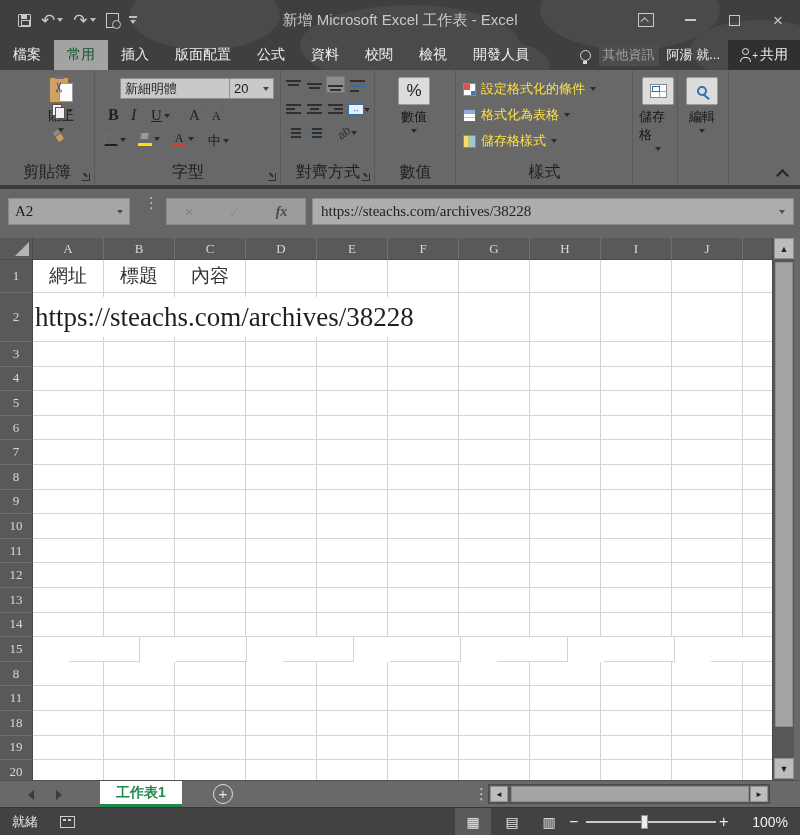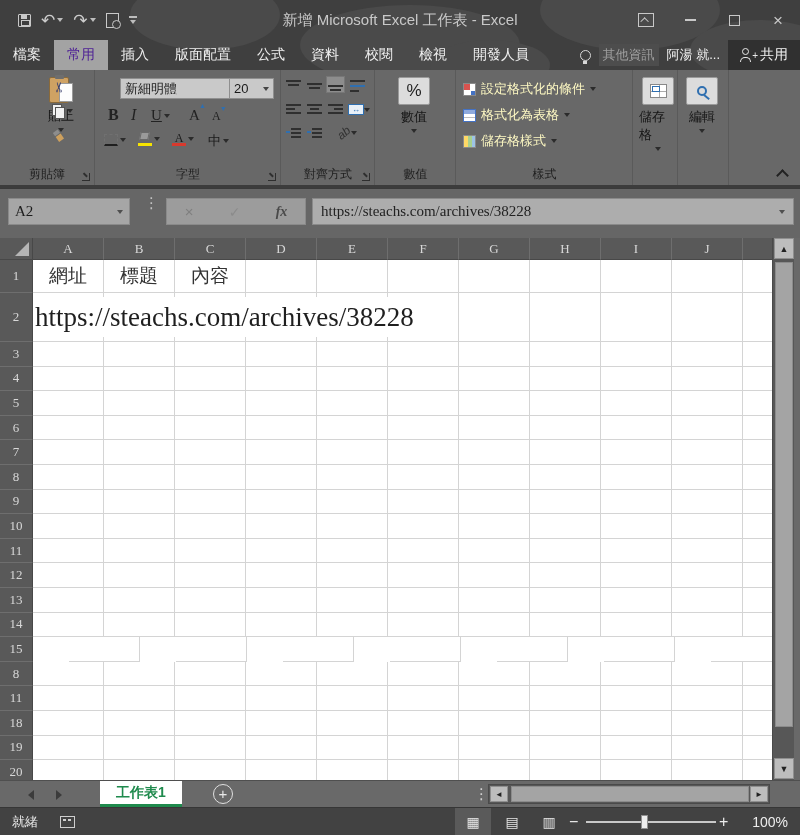--- a/index.html
+++ b/index.html
@@ -28,37 +28,37 @@
   .wbtn{width:44px;height:40px;display:flex;align-items:center;justify-content:center;color:#c8c8c8;}
   .ribbon-opts{width:16px;height:14px;border:1.5px solid #c8c8c8;display:flex;align-items:center;justify-content:center;}
   .chev-up{width:6px;height:6px;border-left:1.5px solid #c8c8c8;border-top:1.5px solid #c8c8c8;transform:rotate(45deg) translateY(2px);}
   .min-ic{width:11px;height:1.5px;background:#c8c8c8;}
   .max-ic{width:11px;height:11px;border:1.5px solid #c8c8c8;}
   .close-ic{font-size:17px;line-height:1;}
 
   
   .tabrow{position:absolute;left:0;top:40px;width:800px;height:30px;z-index:2;display:flex;align-items:stretch;}
   .rtab{padding:0 13px;display:flex;align-items:center;color:#f0f0f0;font-size:14px;white-space:nowrap;}
-  .rtab.active{background:#a3a3a3;color:#4c1d95;}
+  .rtab.active{background:#a3a3a3;color:#14532d;}
   .tab-right{position:absolute;right:0;top:0;height:30px;display:flex;align-items:center;gap:8px;padding-right:0;}
   .bulb{width:11px;height:11px;border:1.5px solid #d8d8d8;border-radius:50%;position:relative;}
   .bulb:after{content:"";position:absolute;left:2.5px;bottom:-4px;width:4px;height:3px;background:#d8d8d8;}
   .tellme{width:60px;height:22px;background:#4d4d4d;color:#9f9f9f;font-size:13px;line-height:22px;
     padding-left:4px;overflow:hidden;white-space:nowrap;}
   .username{color:#f2f2f2;font-size:13px;white-space:nowrap;}
   .share{height:30px;background:#303030;display:flex;align-items:center;gap:6px;padding:0 12px;color:#f2f2f2;font-size:14px;}
   .person{position:relative;width:14px;height:14px;}
   .person .head{position:absolute;left:2px;top:0;width:7px;height:7px;border:1.5px solid #e8e8e8;border-radius:50%;}
   .person .body{position:absolute;left:0;bottom:0;width:11px;height:5px;border:1.5px solid #e8e8e8;border-bottom:none;border-radius:6px 6px 0 0;}
   .person .plus{position:absolute;right:-4px;bottom:1px;color:#e8e8e8;font-size:10px;line-height:1;}
 
   
   .ribbon{position:absolute;left:0;top:70px;width:800px;height:118px;background:#686868;border-bottom:3px solid #3c3c3c;}
   .grp{position:absolute;top:0;height:115px;border-right:1px solid #5a5a5a;}
-  .grp-label{position:absolute;bottom:2px;left:0;width:100%;text-align:center;font-size:12px;color:#1e1e1e;}
+  .grp-label{position:absolute;bottom:2px;left:0;width:100%;text-align:center;font-size:16px;color:#1e1e1e;}
   .launcher{position:absolute;bottom:4px;right:4px;width:8px;height:8px;border-right:1.5px solid #2e2e2e;border-bottom:1.5px solid #2e2e2e;}
   .launcher:before{content:"";position:absolute;left:1px;top:1px;width:5px;height:1.5px;background:#2e2e2e;transform:rotate(45deg);}
   .caret{width:0;height:0;border-left:3.5px solid transparent;border-right:3.5px solid transparent;border-top:4px solid #2b2b2b;display:inline-block;}
   .bigbtn{position:absolute;display:flex;flex-direction:column;align-items:center;gap:3px;font-size:13px;color:#161616;}
   .plate{width:32px;height:28px;background:#dcdcdc;border:1px solid #9a9a9a;border-radius:2px;display:flex;align-items:center;justify-content:center;}
 
   
   .clip-ic{position:relative;width:24px;height:28px;}
   .clip-ic .board{position:absolute;left:0;top:1px;width:20px;height:26px;background:#cfa263;border:1px solid #8a6a3a;border-radius:2px;}
   .clip-ic .clip{position:absolute;left:6px;top:-1px;width:9px;height:4px;background:#6e6e6e;border-radius:1px;}
@@ -94,21 +94,21 @@
 
   
   .bars{position:relative;width:15px;height:12px;display:inline-block;}
   .bars i{position:absolute;height:2px;background:#2f2f2f;}
   .press{background:#8d8d8d;border:1px solid #777;}
   .alignbtn{position:absolute;width:19px;height:17px;display:flex;align-items:center;justify-content:center;}
   .merge-ic{width:16px;height:11px;border:1px solid #2f6fb0;background:#e8f0f8;color:#2f6fb0;font-size:8px;line-height:9px;text-align:center;}
   .orient{font-size:12px;color:#333;transform:rotate(-40deg);display:inline-block;font-style:italic;}
 
   
-  .stylerow{position:absolute;left:6px;display:flex;align-items:center;gap:5px;font-size:13px;color:#fef9c3;white-space:nowrap;}
+  .stylerow{position:absolute;left:6px;display:flex;align-items:center;gap:5px;font-size:13px;color:#fde047;white-space:nowrap;}
   .cf-ic{width:13px;height:13px;border:1px solid #8a8a8a;background:
      linear-gradient(#d9534f,#d9534f) 0 0/6px 6px no-repeat,
      linear-gradient(#4472c4,#4472c4) 7px 7px/6px 6px no-repeat,#fff;}
   .ft-ic{width:13px;height:13px;border:1px solid #4472c4;background:
      linear-gradient(#8faadc,#8faadc) 0 0/13px 4px no-repeat,
      linear-gradient(#bdbdbd,#bdbdbd) 0 7px/13px 1px no-repeat,#fff;}
   .cs-ic{width:13px;height:13px;border:1px solid #8a8a8a;background:
      linear-gradient(90deg,#ffd966 0 4px,#a9d18e 4px 8px,#9dc3e6 8px 13px);}
   .cells-ic{width:17px;height:14px;border:1px solid #888;background:
      linear-gradient(#aaa,#aaa) 0 6px/17px 1px no-repeat,

